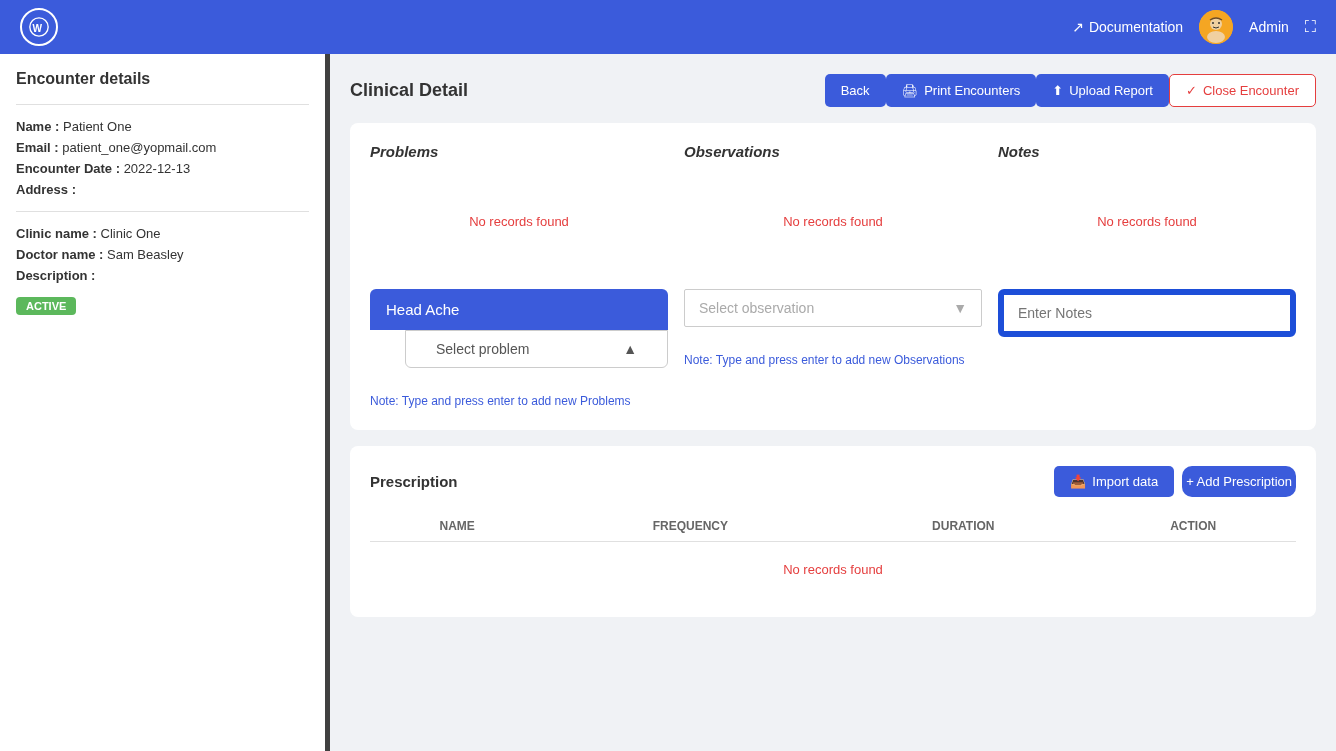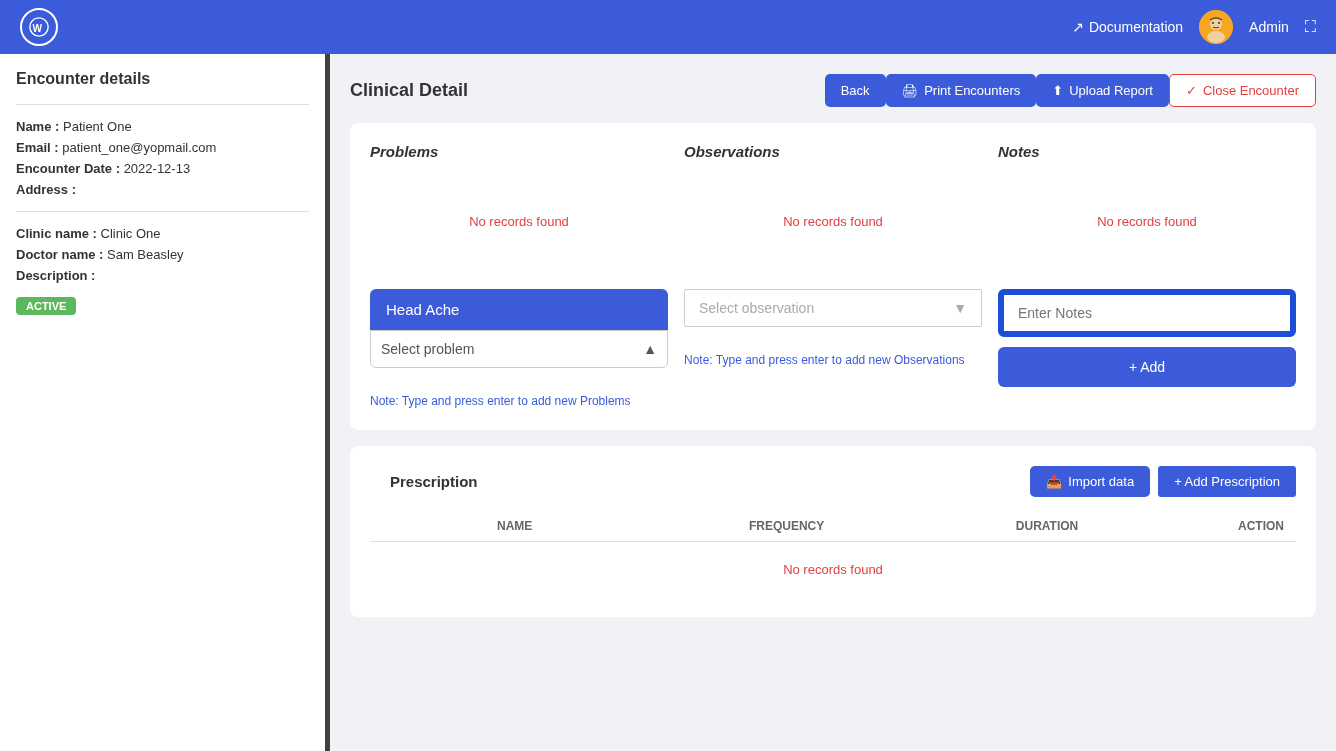--- a/index.html
+++ b/index.html
@@ -109,28 +109,29 @@
       color: white;
       border-radius: 6px 6px 0 0;
       padding: 12px 16px;
       font-size: 15px;
       font-weight: 500;
       margin-bottom: 0;
     }
     .select-box {
       border: 1px solid #ccc;
       border-radius: 0 0 6px 6px;
-      padding: 10px 10px;
+      padding: 10px 30px;
       display: flex;
       align-items: flex-end;
       justify-content: space-between;
       font-size: 14px;
       color: #555;
       cursor: pointer;
       background: white;
+      margin-left: 35px;
     }
     .hint-text {
       font-size: 12px;
       color: #3b5bdb;
       margin-top: 24px;
       line-height: 1.5;
     }
 
     
     .obs-dropdown {
@@ -169,28 +170,28 @@
       display: flex; align-items: center; justify-content: center; gap: 6px;
     }
 
     
     .prescription-header {
       display: flex;
       align-items: center;
       justify-content: space-between;
       margin-bottom: 14px;
     }
-    .prescription-title { font-size: 15px; font-weight: bold; color: #333; margin-left: 20px; }
+    .prescription-title { font-size: 15px; font-weight: bold; color: #333; }
     .prescription-btns { display: flex; gap: 8px; }
     .btn-import { background: #3b5bdb; color: white; font-size: 13px; padding: 8px 16px; border: none; border-radius: 5px; cursor: pointer; display: flex; align-items: center; gap: 6px; }
-    .btn-add-prescription { background: #3b5bdb; color: white; font-size: 13px; padding: 8px 16px; border: none; border-radius: 3px; cursor: pointer; display: flex; align-items: center; gap: 6px; }
+    .btn-add-prescription { background: #3b5bdb; color: white; font-size: 13px; padding: 8px 4px; border: none; border-radius: 10px; cursor: pointer; display: flex; align-items: center; gap: 6px; }
 
     .prescription-table { width: 100%; border-collapse: collapse; }
     .prescription-table th {
-      text-align: right;
+      text-align: center;
       font-size: 12px;
       font-weight: bold;
       color: #666;
       padding: 8px 12px;
       border-bottom: 1px solid #e0e0e0;
     }
     .no-records-row td {
       color: #e53e3e;
       text-align: center;
       padding: 20px;
@@ -315,21 +316,20 @@
             </div>
             <div class="hint-text">Note: Type and press enter to add new Observations</div>
           </div>
         </div>
 
         <div>
           <div class="section-title">Notes</div>
           <div class="no-records">No records found</div>
           <div style="margin-top: 40px;">
             <input class="notes-input" type="text" placeholder="Enter Notes" style="">
-            <button class="btn-add-note">+ Add</button>
           </div>
         </div>
       </div>
     </div>
 
     <div class="clinical-card">
       <div class="prescription-header">
         <span class="prescription-title">Prescription</span>
         <div class="prescription-btns">
           <button class="btn-import">

